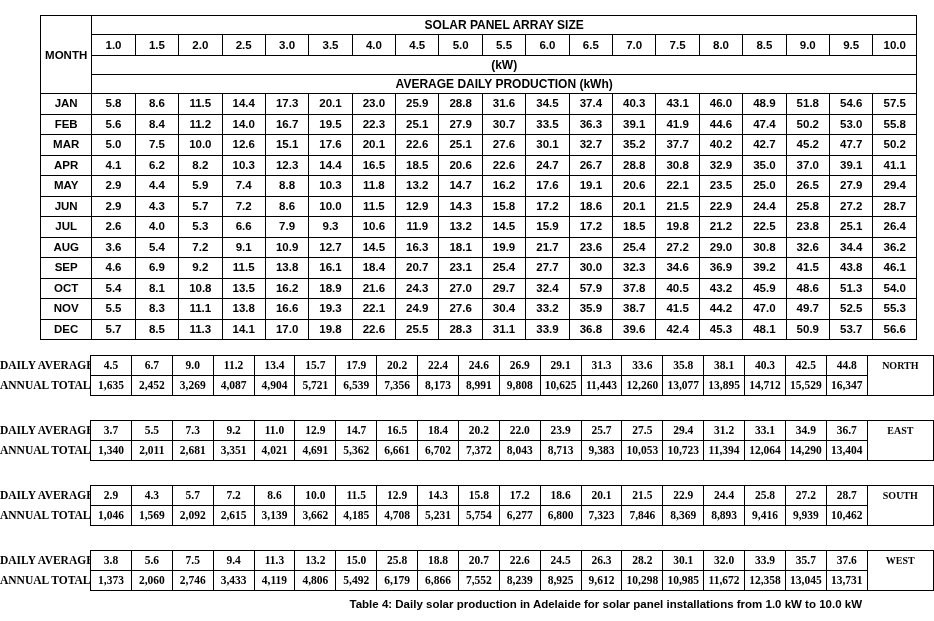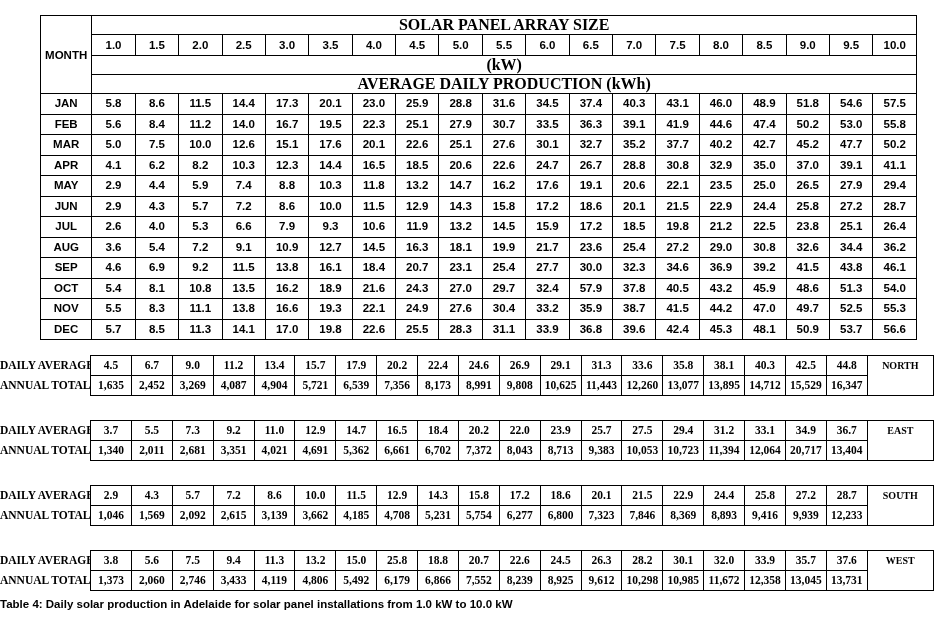--- a/index.html
+++ b/index.html
@@ -44,24 +44,23 @@
   #main-table {
     width: 877px;
   }
   #main-table col.month-col { width: 51px; }
   #main-table col.data-col  { width: 43.1px; }
 
   #main-table td.month-head {
     font-size: 11.5px;
   }
   #main-table td.banner {
-    font-size: 16px;
+    font-size: 12px;
     height: 18px;
     line-height: 18px;
-    font-family: Liberation Serif, serif;
   }
   #main-table td.size-head {
     height: 20px;
     line-height: 20px;
     text-align: center;
   }
   #main-table td.month-name {
     height: 19.5px;
     line-height: 19.5px;
   }
@@ -117,21 +116,21 @@
   #block-east  { top: 420px; }
   #block-south { top: 485px; }
   #block-west  { top: 550px; }
 
   
   #caption {
     position: absolute;
     left: 0;
     top: 598px;
     width: 862px;
-    text-align: left;
+    text-align: right;
     font-size: 11.5px;
     font-weight: bold;
   }
 </style>
 </head>
 <body>
 
 <div class="page">
 
   <div id="main-table-wrap">
@@ -594,21 +593,21 @@
             <td class="sval">6,661</td>
             <td class="sval">6,702</td>
             <td class="sval">7,372</td>
             <td class="sval">8,043</td>
             <td class="sval">8,713</td>
             <td class="sval">9,383</td>
             <td class="sval">10,053</td>
             <td class="sval">10,723</td>
             <td class="sval">11,394</td>
             <td class="sval">12,064</td>
-            <td class="sval">20,717</td>
+            <td class="sval">14,290</td>
             <td class="sval">13,404</td>
             <td class="sval dir-cell-blank">&nbsp;</td>
           </tr>
         </tbody>
       </table>
     </div>
   <div class="summary-block" id="block-south">
       <div class="row-label first">DAILY AVERAGE</div>
       <div class="row-label second">ANNUAL TOTAL</div>
       <table>
@@ -669,21 +668,21 @@
             <td class="sval">5,231</td>
             <td class="sval">5,754</td>
             <td class="sval">6,277</td>
             <td class="sval">6,800</td>
             <td class="sval">7,323</td>
             <td class="sval">7,846</td>
             <td class="sval">8,369</td>
             <td class="sval">8,893</td>
             <td class="sval">9,416</td>
             <td class="sval">9,939</td>
-            <td class="sval">12,233</td>
+            <td class="sval">10,462</td>
             <td class="sval dir-cell-blank">&nbsp;</td>
           </tr>
         </tbody>
       </table>
     </div>
   <div class="summary-block" id="block-west">
       <div class="row-label first">DAILY AVERAGE</div>
       <div class="row-label second">ANNUAL TOTAL</div>
       <table>
         <colgroup>

